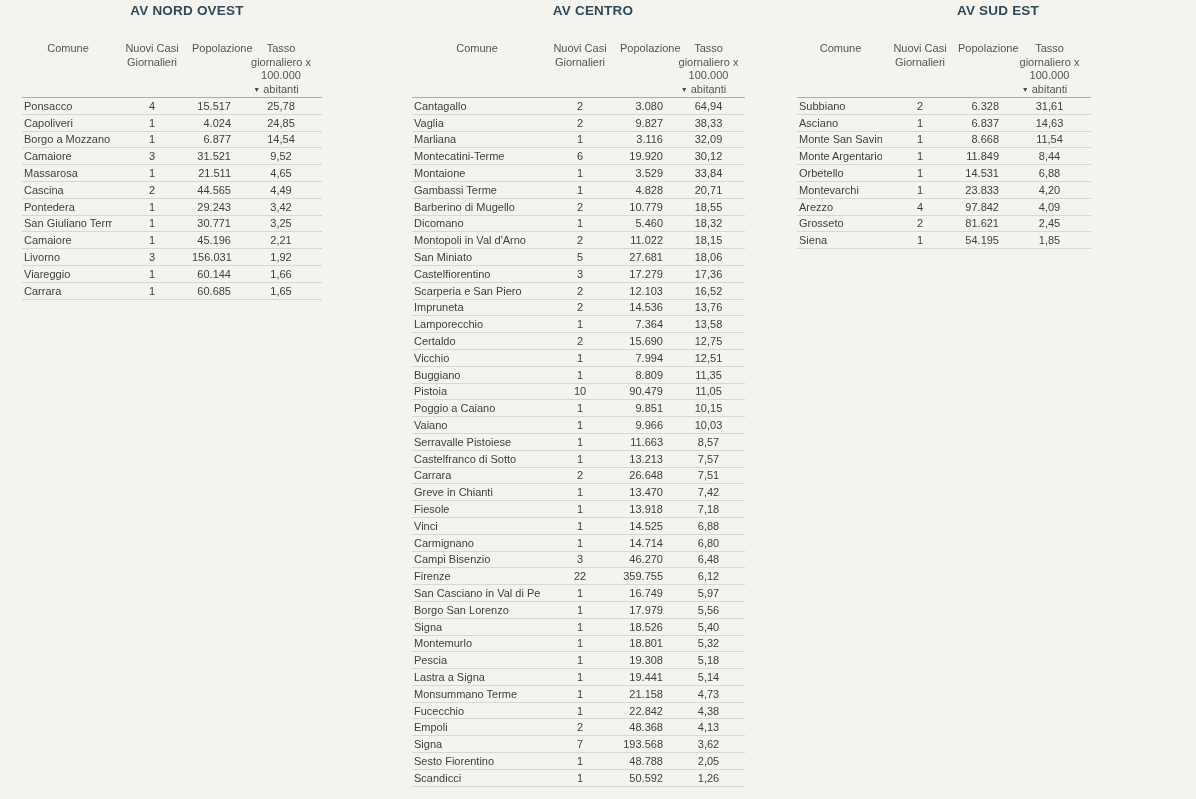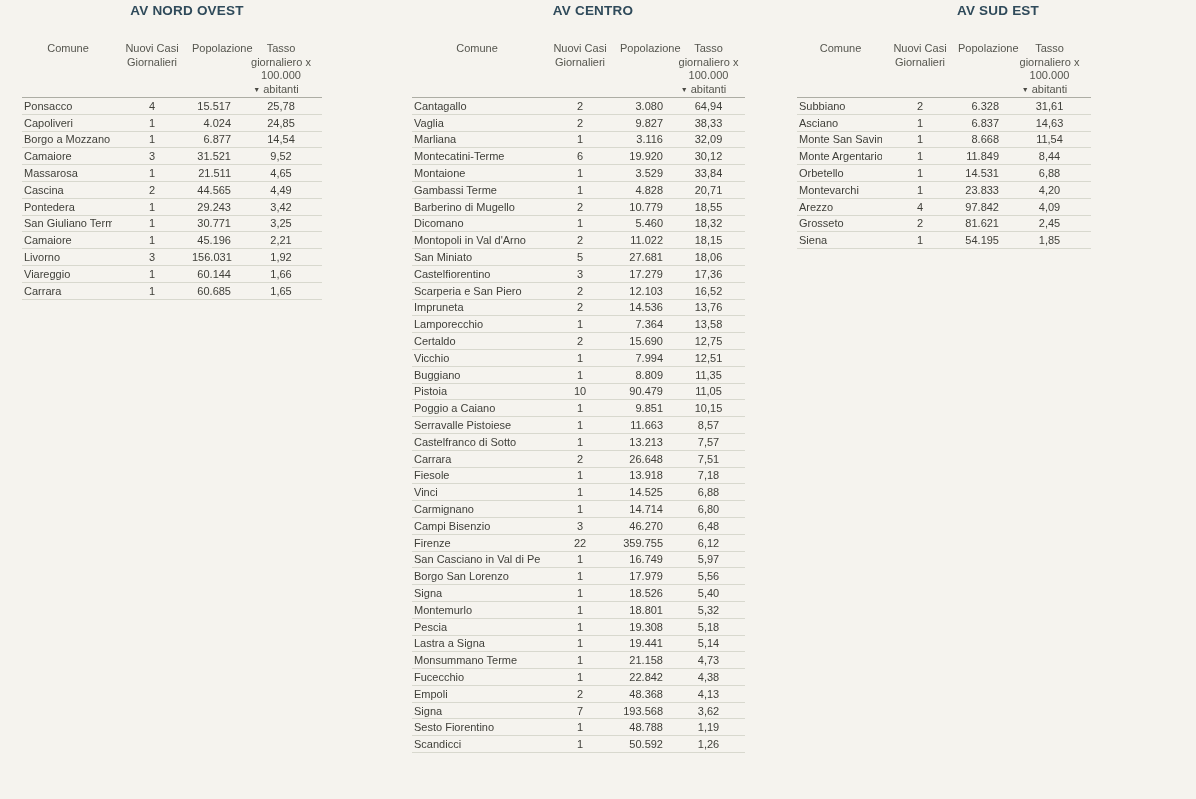--- a/index.html
+++ b/index.html
@@ -309,36 +309,48 @@
           <td class="a-right">90.479</td>
           <td class="a-center">11,05</td>
         </tr>
         <tr>
           <td class="a-left">Poggio a Caiano</td>
           <td class="a-center">1</td>
           <td class="a-right">9.851</td>
           <td class="a-center">10,15</td>
         </tr>
         <tr>
+          <td class="a-left">Vaiano</td>
+          <td class="a-center">1</td>
+          <td class="a-right">9.966</td>
+          <td class="a-center">10,03</td>
+        </tr>
+        <tr>
           <td class="a-left">Serravalle Pistoiese</td>
           <td class="a-center">1</td>
           <td class="a-right">11.663</td>
           <td class="a-center">8,57</td>
         </tr>
         <tr>
           <td class="a-left">Castelfranco di Sotto</td>
           <td class="a-center">1</td>
           <td class="a-right">13.213</td>
           <td class="a-center">7,57</td>
         </tr>
         <tr>
           <td class="a-left">Carrara</td>
           <td class="a-center">2</td>
           <td class="a-right">26.648</td>
           <td class="a-center">7,51</td>
+        </tr>
+        <tr>
+          <td class="a-left">Greve in Chianti</td>
+          <td class="a-center">1</td>
+          <td class="a-right">13.470</td>
+          <td class="a-center">7,42</td>
         </tr>
         <tr>
           <td class="a-left">Fiesole</td>
           <td class="a-center">1</td>
           <td class="a-right">13.918</td>
           <td class="a-center">7,18</td>
         </tr>
         <tr>
           <td class="a-left">Vinci</td>
           <td class="a-center">1</td>
@@ -420,21 +432,21 @@
         <tr>
           <td class="a-left">Signa</td>
           <td class="a-center">7</td>
           <td class="a-right">193.568</td>
           <td class="a-center">3,62</td>
         </tr>
         <tr>
           <td class="a-left">Sesto Fiorentino</td>
           <td class="a-center">1</td>
           <td class="a-right">48.788</td>
-          <td class="a-center">1,19</td>
+          <td class="a-center">2,05</td>
         </tr>
         <tr>
           <td class="a-left">Scandicci</td>
           <td class="a-center">1</td>
           <td class="a-right">50.592</td>
           <td class="a-center">1,26</td>
         </tr>
       </tbody>
   </table>
 </div>

